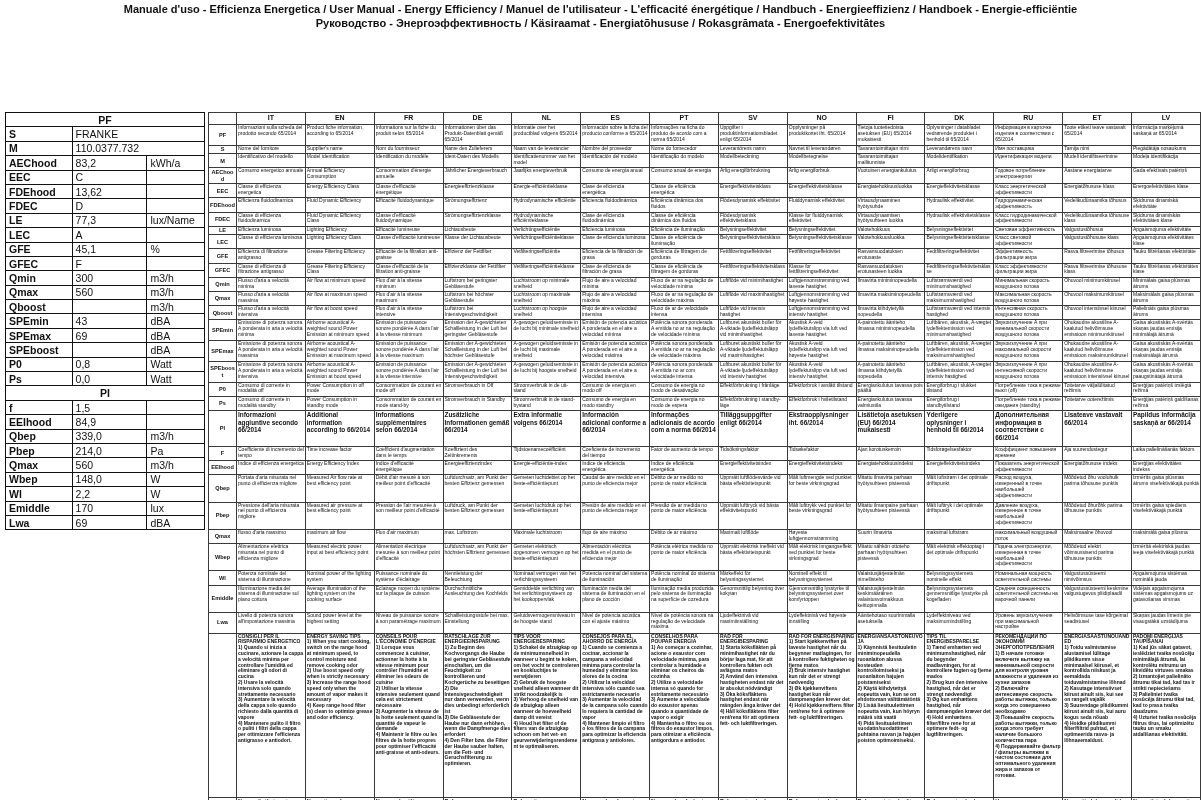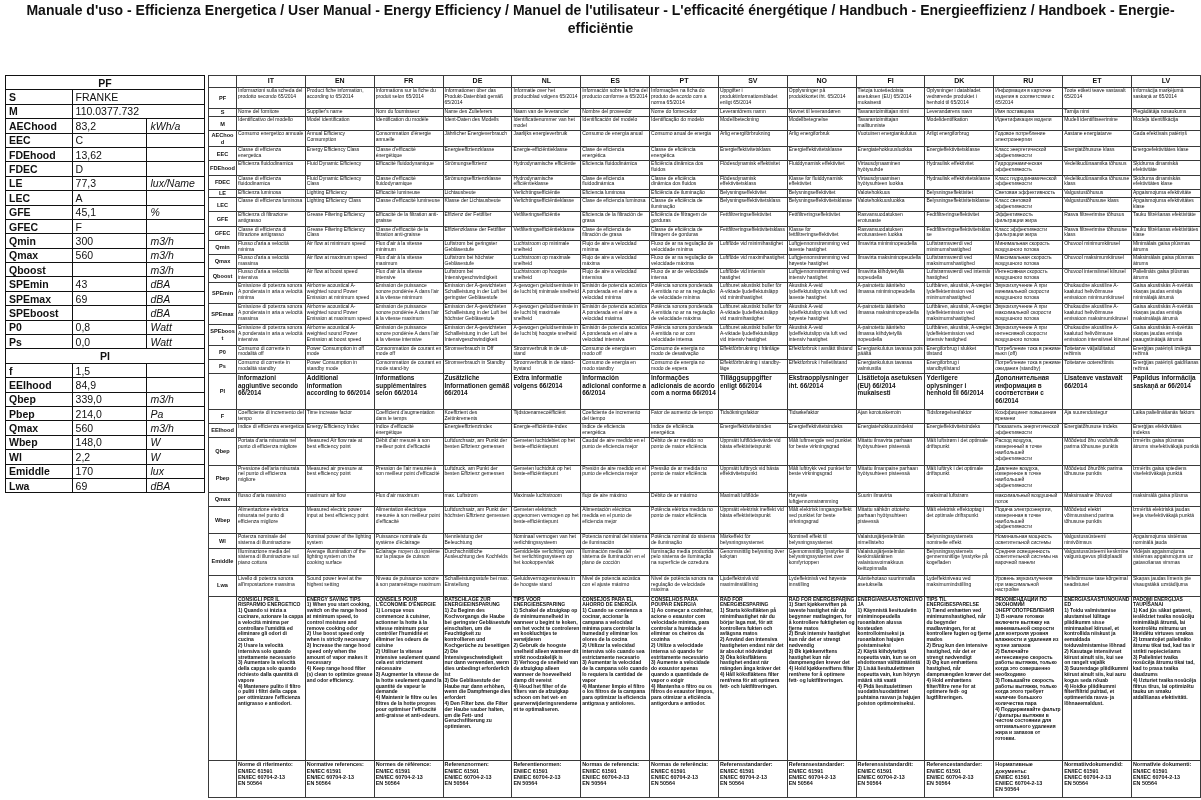--- a/index.html
+++ b/index.html
@@ -1,28 +1,28 @@
 <!DOCTYPE html>
 <html><head>
 <meta charset="utf-8">
 <style>
   html,body{margin:0;padding:0;}
   body{width:1201px;height:800px;background:#fff;color:#111;
        font-family:"Liberation Sans",sans-serif;position:relative;overflow:hidden;}
   .page-header{padding-top:2px;text-align:center;font-weight:bold;
-               font-size:14px;line-height:1.28;}
-  table{border-collapse:collapse;}
+               font-size:11px;line-height:1.28;}
+  table{border-collapse:collapse;margin-top:37px;}
   
   .left-table{position:absolute;left:5px;top:75px;width:200px;}
   .left-table th,.left-table td{border:1px solid #111;font-size:10.5px;
       padding:0 3px;height:13.4px;text-align:left;vertical-align:middle;
       overflow:hidden;white-space:nowrap;}
   .left-table th{font-weight:bold;width:62px;}
   .left-table .val{width:78px;}
-  .left-table .unit{width:52px;font-style:italic;}
+  .left-table .unit{width:52px;}
   .left-table .section-cell{text-align:center;font-weight:bold;}
   
   .right-table{position:absolute;left:208px;top:75px;width:993px;height:723px;
       table-layout:fixed;}
   .right-table th,.right-table td{border:1px solid #3a3a3a;vertical-align:top;
       padding:0 1px;font-size:5px;line-height:1.16;text-align:left;
       overflow:hidden;overflow-wrap:break-word;word-break:break-word;}
   .right-table col.lbl{width:28px;}
   .right-table .lang-header{font-weight:bold;font-size:7px;text-align:center;
       vertical-align:middle;height:11px;}
@@ -31,20 +31,21 @@
   .right-table tr.bold-row td{font-weight:bold;font-size:6.4px;line-height:1.2;}
   .right-table td.pre{white-space:pre-line;}
   .right-table tr.tips-row td{font-weight:bold;}
   .right-table tr.norms-row td{font-weight:bold;font-size:5.4px;}
 </style>
 </head>
 <body>
 
 <div class="page-header">
   <div>Manuale d'uso - Efficienza Energetica / User Manual - Energy Efficiency / Manuel de l'utilisateur - L'efficacité énergétique / Handbuch - Energieeffizienz / Handboek - Energie-efficiëntie</div>
+  <div>Руководство - Энергоэффективность / Käsiraamat - Energiatõhususe / Rokasgrāmata - Energoefektivitātes</div>
 </div>
 
 <table class="left-table">
   <tbody>
       <tr>
         <td class="section-cell" colspan="3">PF</td>
       </tr>
       <tr>
         <th>S</th>
         <td class="val" colspan="2">FRANKE</td>

